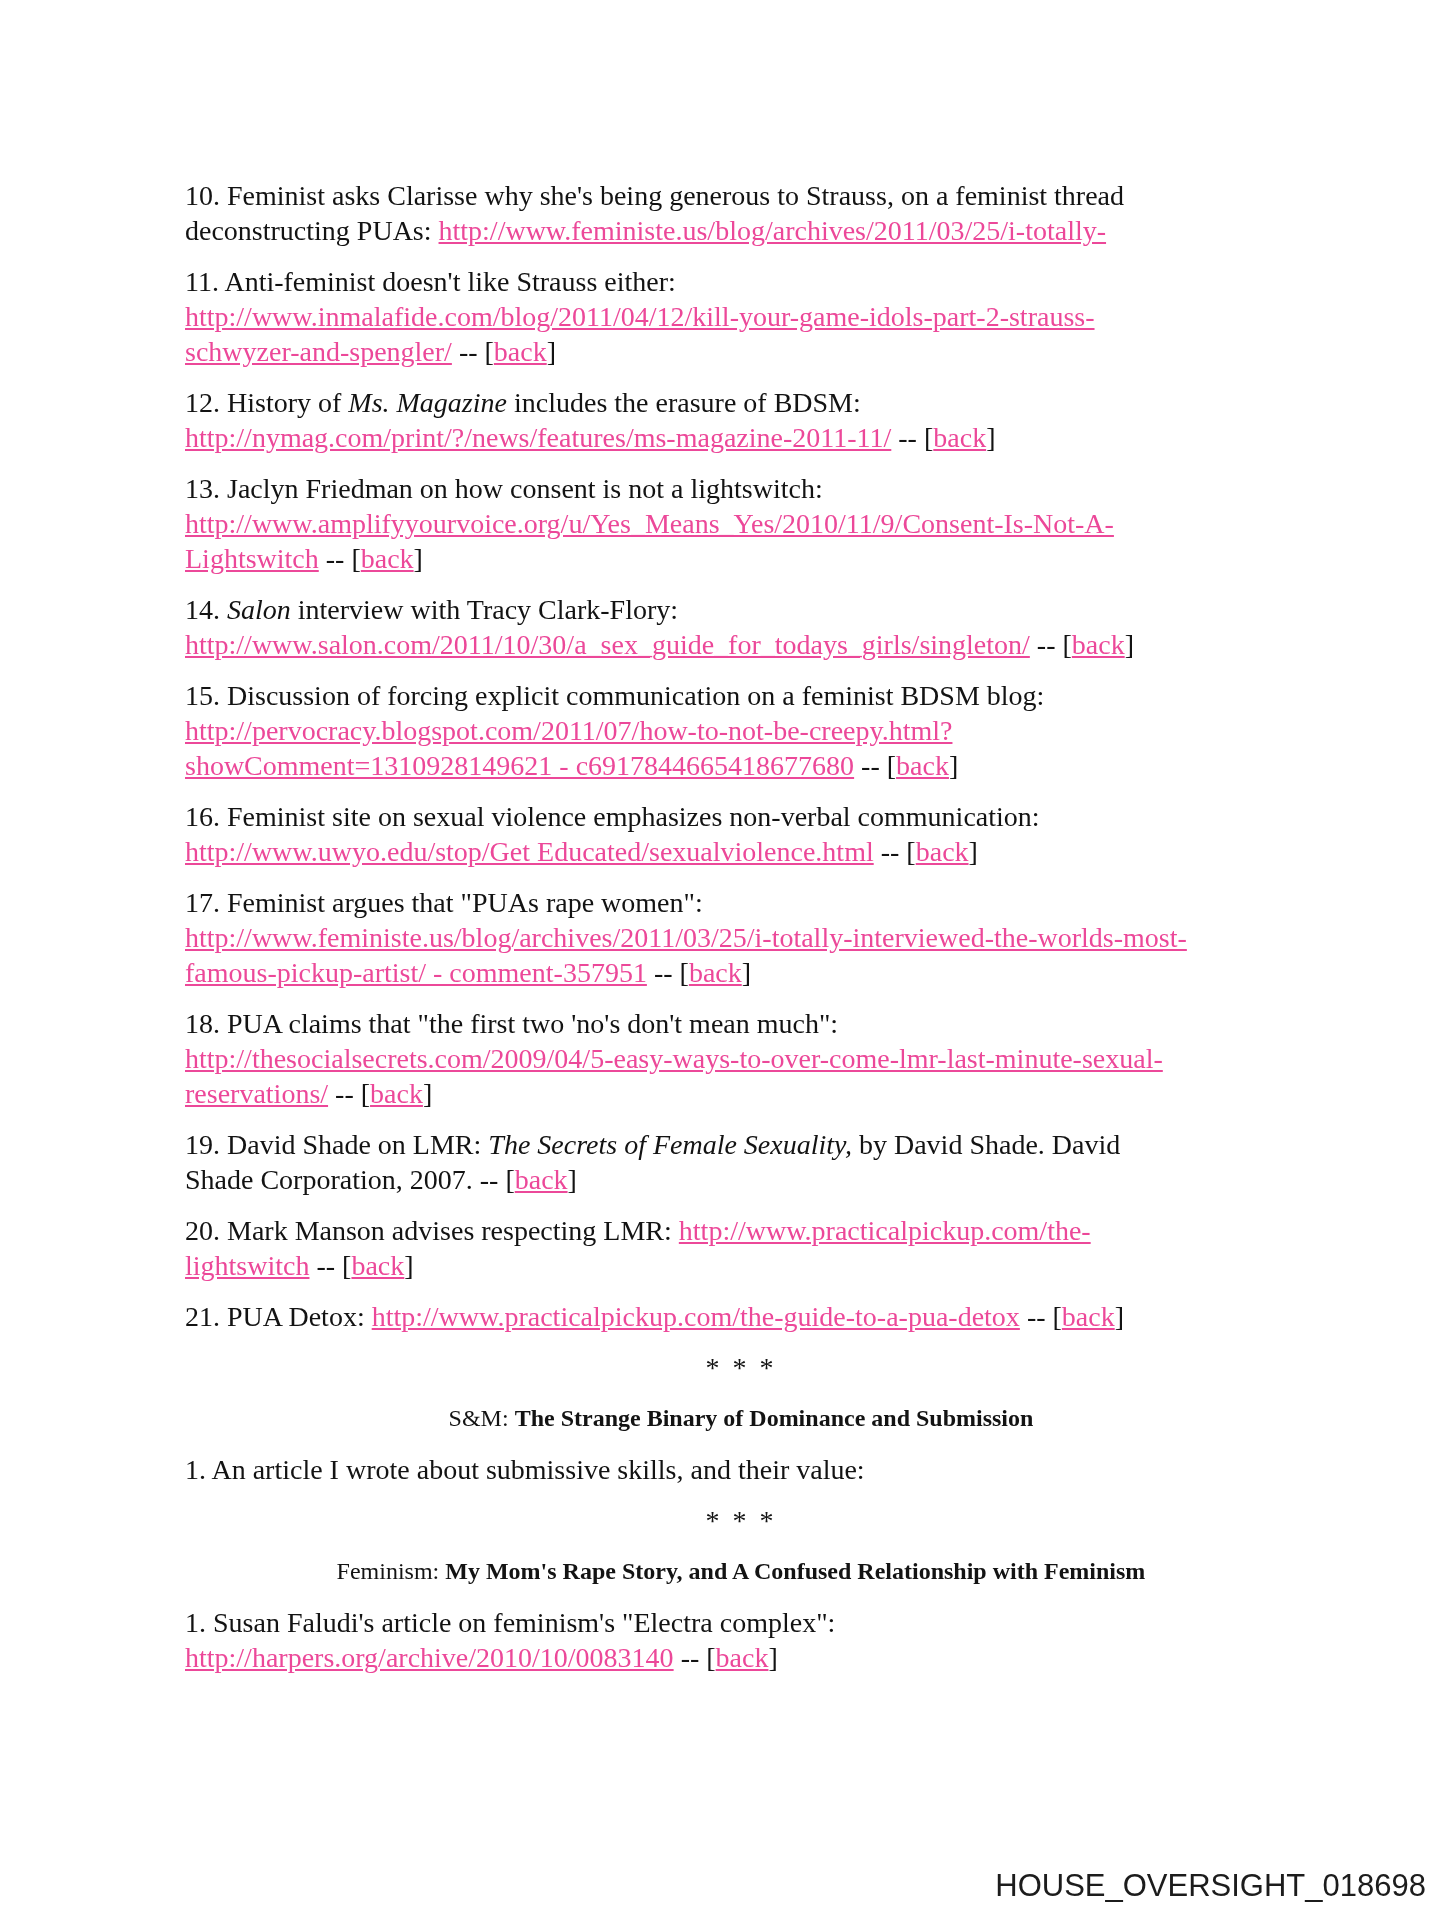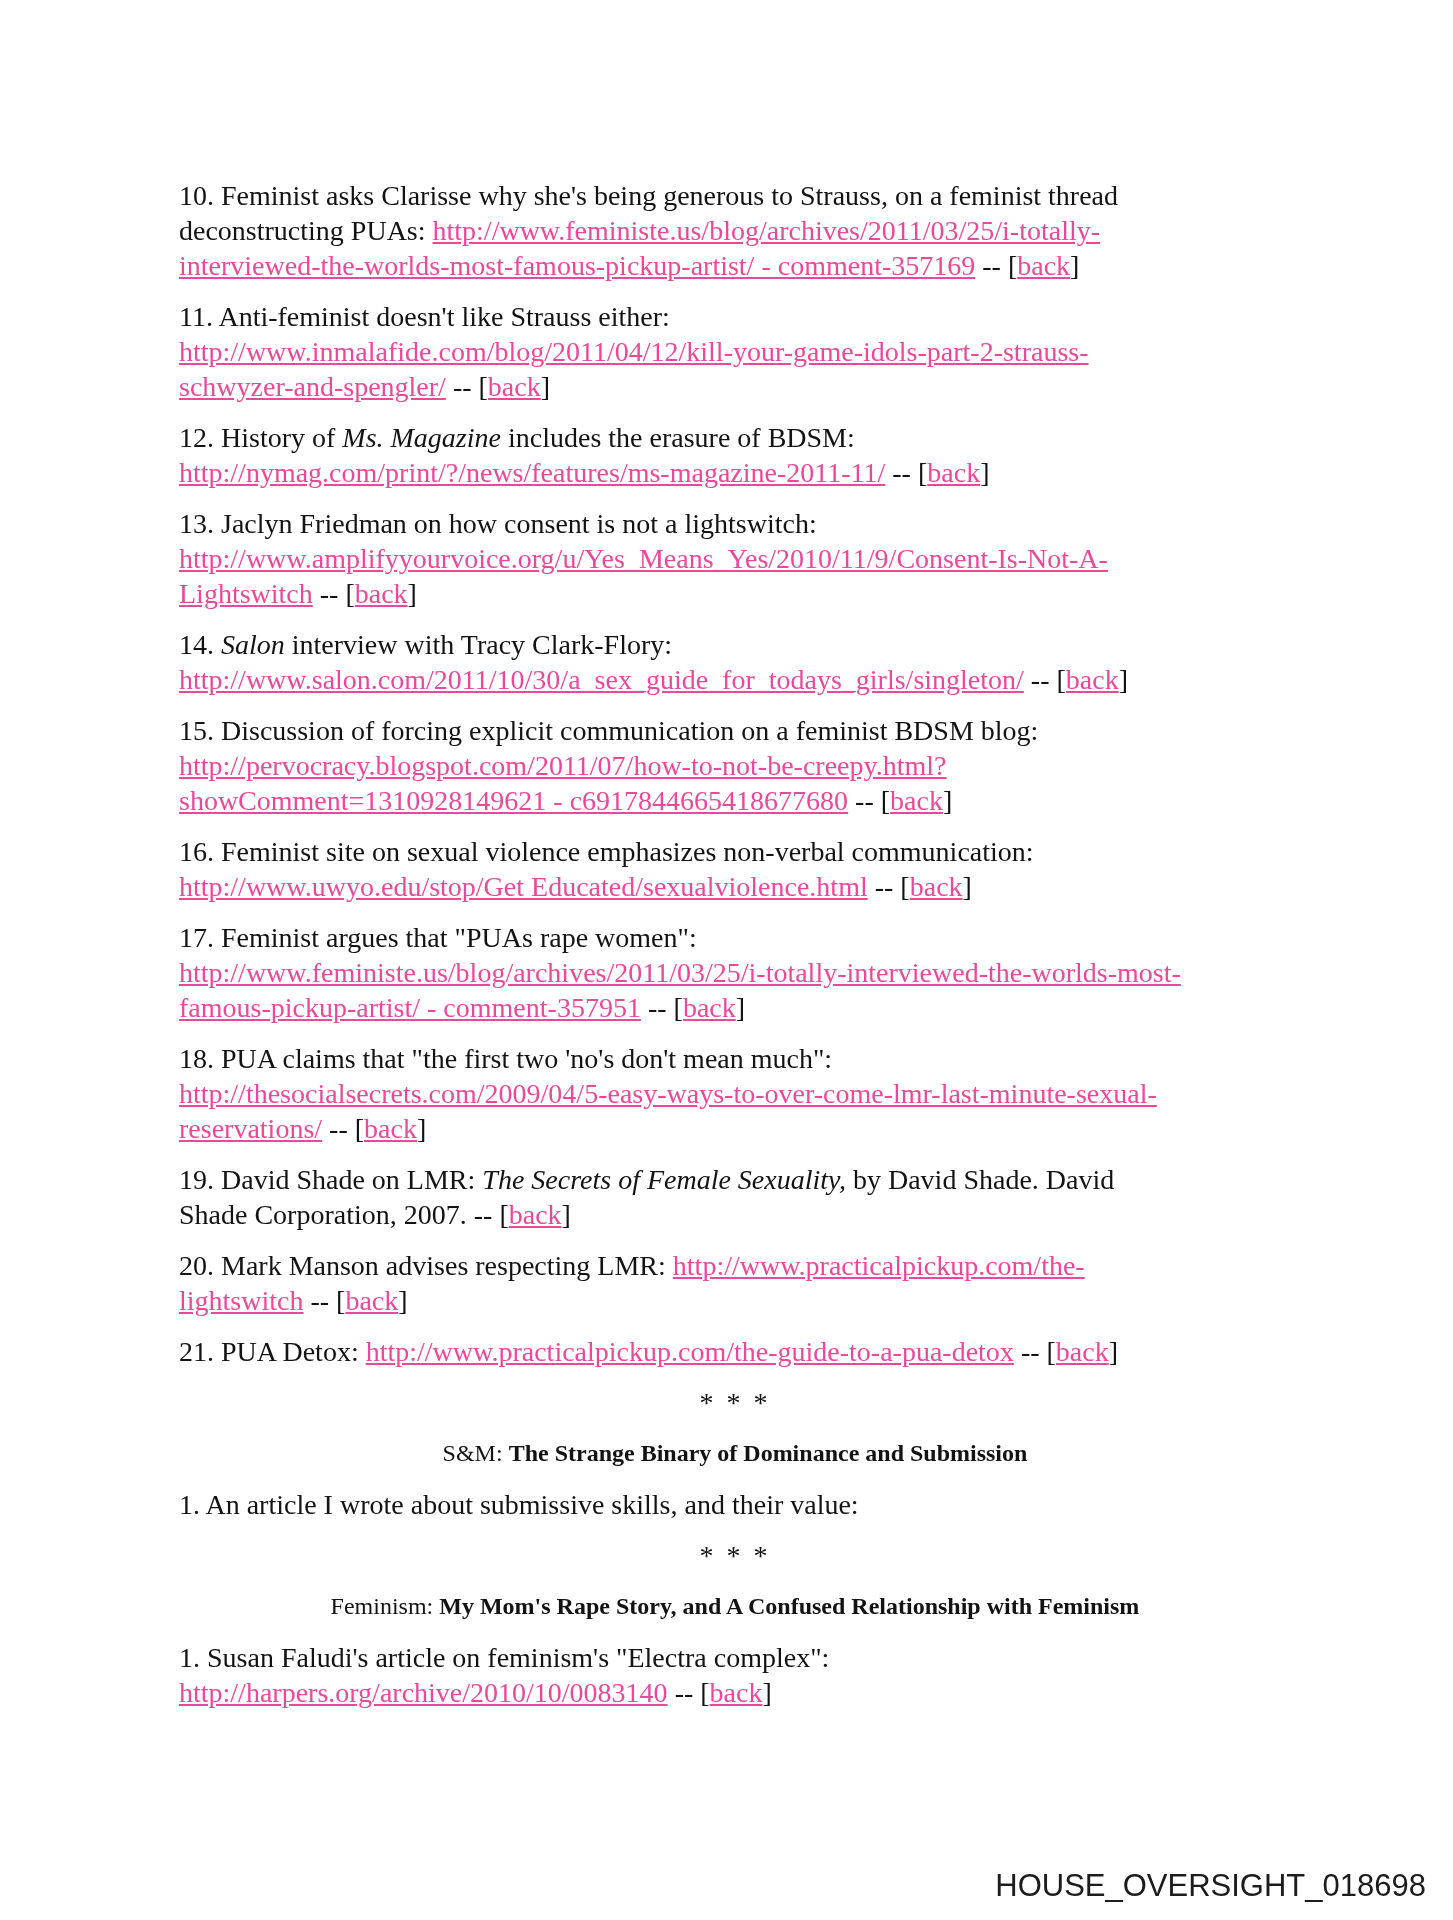--- a/index.html
+++ b/index.html
@@ -6,21 +6,21 @@
   html, body { width: 1453px; height: 1920px; }
   body {
     background: #ffffff;
     position: relative;
     font-family: "Liberation Serif", serif;
     color: #131313;
     overflow: hidden;
   }
   .doc {
     position: absolute;
-    left: 179px;
+    left: 185px;
     top: 178px;
     width: 1112px;
   }
   p.item {
     font-size: 28px;
     line-height: 35px;
     margin: 0 0 16px 0;
   }
   .line { display: block; white-space: pre-wrap; }
   a.lnk {
@@ -52,21 +52,20 @@
     color: #1c1c1c;
   }
 </style>
 </head>
 <body>
 
 <div class="doc">
     <p class="item">
       <span class="line"><span class="tx">10. Feminist asks Clarisse why she's being generous to Strauss, on a feminist thread</span></span>
       <span class="line"><span class="tx">deconstructing PUAs: </span><a class="lnk" href="#">http://www.feministe.us/blog/archives/2011/03/25/i-totally-</a></span>
-      <span class="line"><a class="lnk" href="#">interviewed-the-worlds-most-famous-pickup-artist/ - comment-357169</a><span class="tx"> -- [</span><a class="lnk" href="#">back</a><span class="tx">]</span></span>
     </p>
     <p class="item">
       <span class="line"><span class="tx">11. Anti-feminist doesn't like Strauss either:</span></span>
       <span class="line"><a class="lnk" href="#">http://www.inmalafide.com/blog/2011/04/12/kill-your-game-idols-part-2-strauss-</a></span>
       <span class="line"><a class="lnk" href="#">schwyzer-and-spengler/</a><span class="tx"> -- [</span><a class="lnk" href="#">back</a><span class="tx">]</span></span>
     </p>
     <p class="item">
       <span class="line"><span class="tx">12. History of </span><span class="it">Ms. Magazine</span><span class="tx"> includes the erasure of BDSM:</span></span>
       <span class="line"><a class="lnk" href="#">http://nymag.com/print/?/news/features/ms-magazine-2011-11/</a><span class="tx"> -- [</span><a class="lnk" href="#">back</a><span class="tx">]</span></span>
     </p>

